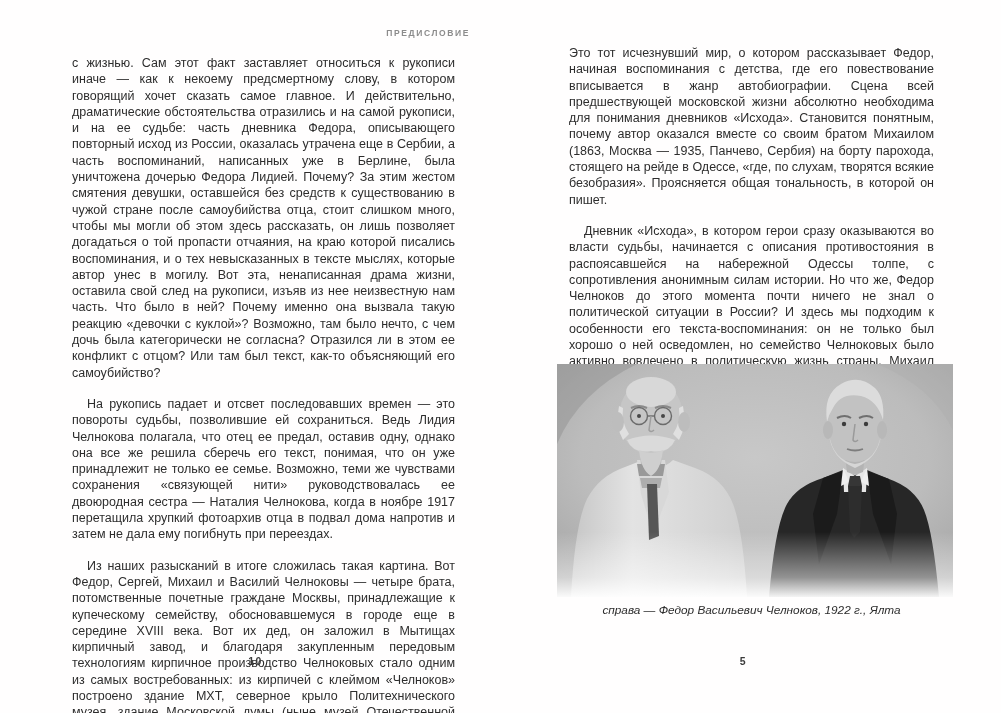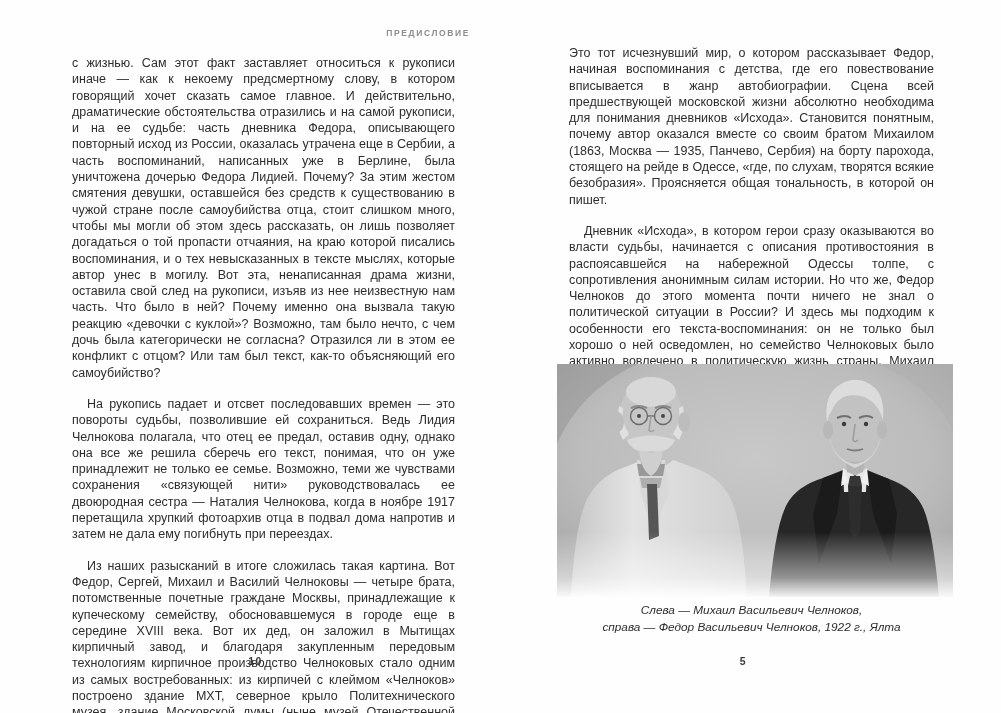--- a/index.html
+++ b/index.html
@@ -147,20 +147,19 @@
           <circle cx="309" cy="60" r="2.2" fill="#3c3c3c"></circle>
           <path d="M298 60 L296 76 Q298 79 301 76" stroke="#9a9a9a" stroke-width="1.5" fill="none"></path>
           <path d="M290 85 Q298 88 306 85" stroke="#7d7d7d" stroke-width="1.8" fill="none"></path>
         </g>
 
         <rect x="0" y="168" width="396" height="65" fill="url(#fade)"></rect>
       </svg>
     </div>
 
     <div class="caption">
-      <div>Слева — Михаил Васильевич Челноков,</div>
       <div>справа — Федор Васильевич Челноков, 1922 г., Ялта</div>
     </div>
 
     <div class="folio">5</div>
   </section>
 
 </div>
 
 </body></html>

